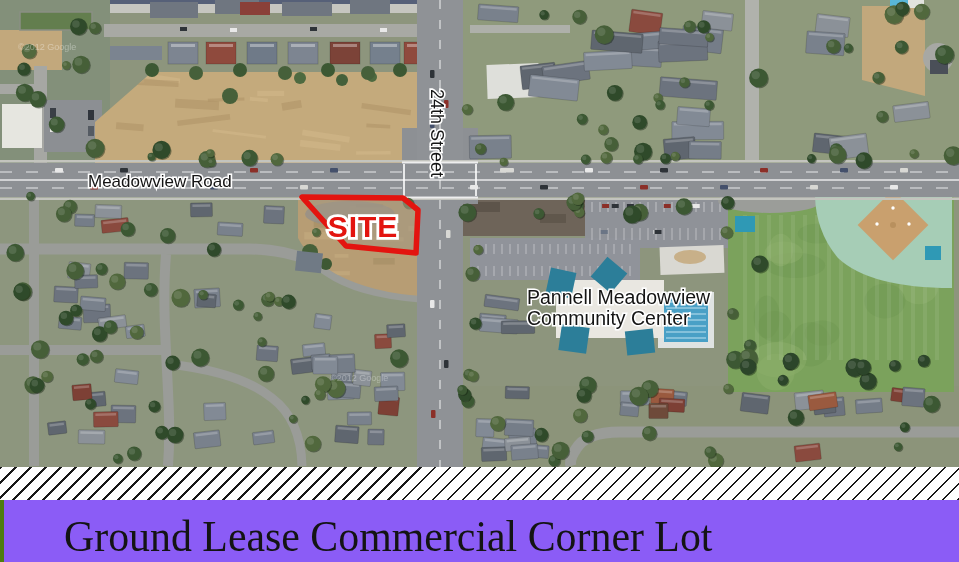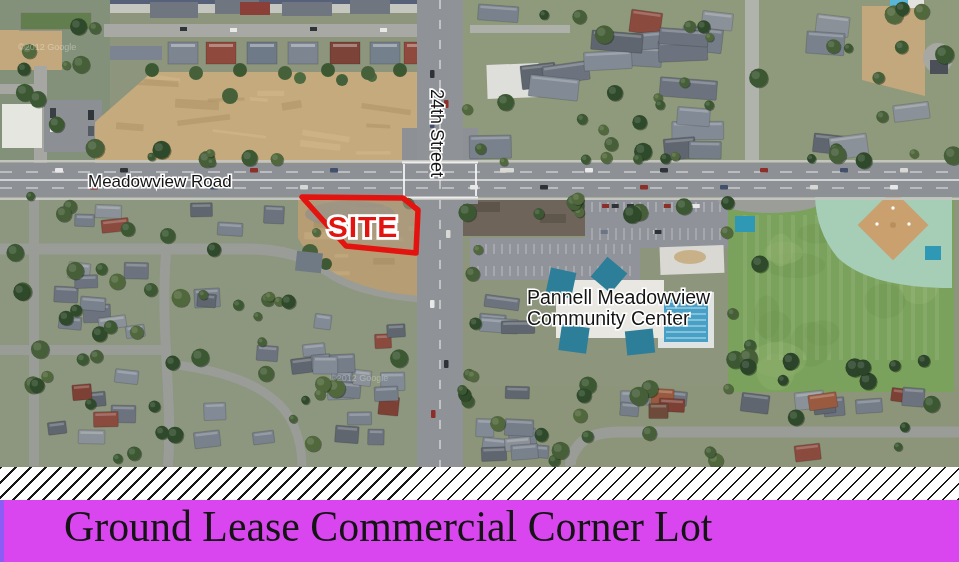--- a/index.html
+++ b/index.html
@@ -5,22 +5,22 @@
   html,body{margin:0;padding:0;background:#ffffff;}
   .page{width:959px;height:562px;overflow:hidden;position:relative;font-family:"Liberation Sans",sans-serif;}
   .map-wrap{width:959px;height:467px;position:relative;}
   svg{display:block;}
   .hatch{
     width:959px;height:33px;
     background-color:#ffffff;
     background-image:repeating-linear-gradient(135deg,#191919 0 1.6px,transparent 1.6px 10.6px);
   }
   .footer{
-    width:959px;height:62px;background:#d946ef;border-left:4px solid #8b5cf6;
-    box-sizing:border-box;display:flex;align-items:flex-start;
+    width:959px;height:62px;background:#8b5cf6;border-left:4px solid #4d7c0f;
+    box-sizing:border-box;display:flex;align-items:flex-end;
   }
   .footer h1{
     margin:0 0 0 60px;
     font-family:"Liberation Serif",serif;
     font-weight:400;
     font-size:45px;
     color:#141414;
     letter-spacing:0px;
     transform:scaleX(0.93);
     transform-origin:left center;

